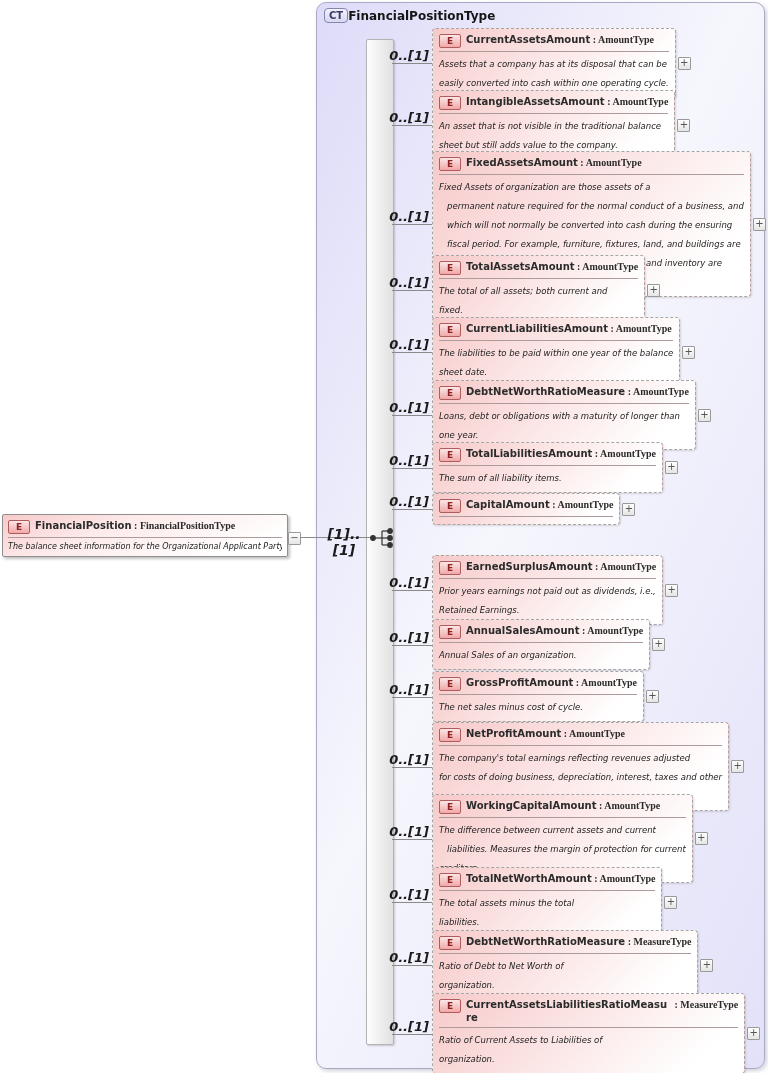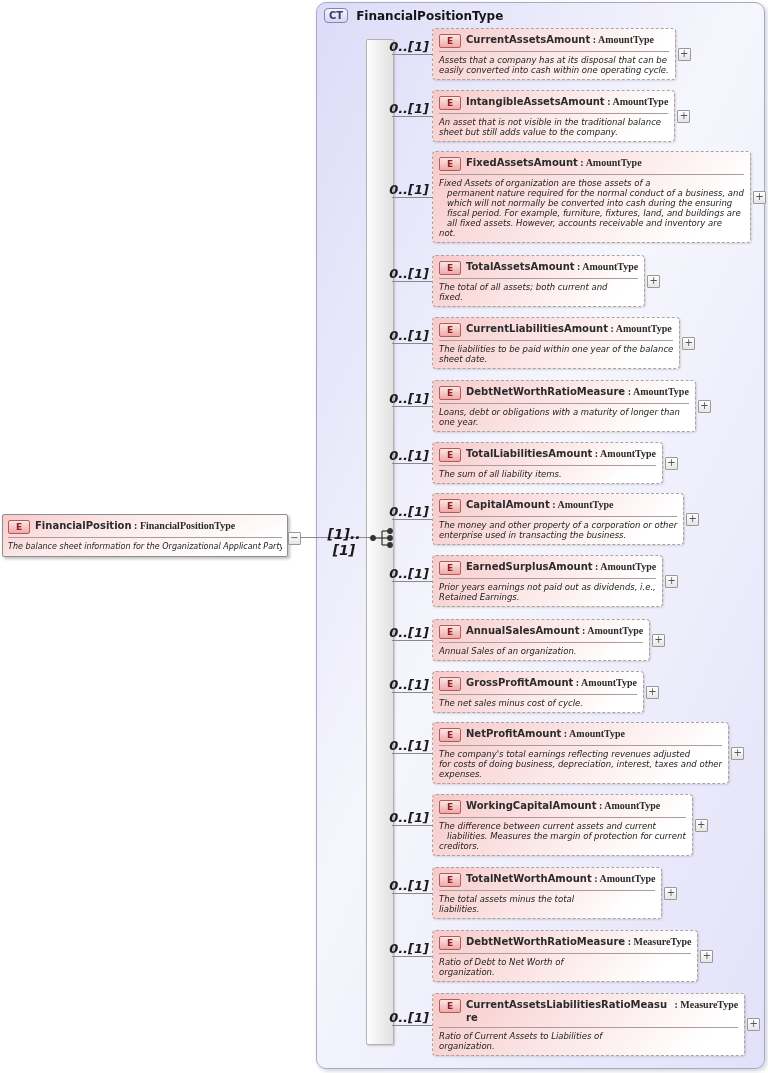--- a/index.html
+++ b/index.html
@@ -4,21 +4,21 @@
 <style>
   html,body{margin:0;padding:0;background:#fff;}
   body{width:768px;height:1073px;position:relative;overflow:hidden;
        font-family:"DejaVu Sans","Liberation Sans",sans-serif;}
 
   
   .ct{position:absolute;left:316px;top:2px;width:447px;height:1065px;
       border:1px solid #a9a9c4;border-radius:10px;
       background:linear-gradient(115deg,#dddbf8 0%,#f6f6fd 45%,#e2e1f9 100%);
       box-shadow:2px 2px 4px rgba(100,100,140,.30);}
-  .ct-header{position:absolute;left:7px;top:5px;display:flex;align-items:center;gap:8px;}
+  .ct-header{position:absolute;left:7px;top:5px;display:flex;align-items:center;}
   .ct-badge{display:inline-block;border:1px solid #8585b5;border-radius:4px;
       background:linear-gradient(#f3f3fc,#d7d7f0);color:#3a3a6e;
       font-weight:bold;font-size:10px;line-height:13px;padding:0 4px;}
   .ct-title{font-weight:bold;font-size:12px;color:#151515;}
 
   
   .spine{position:absolute;left:49px;top:36px;width:26px;height:1004px;
       border:1px solid #b3b3b3;border-radius:2px;
       background:linear-gradient(to right,#fdfdfd,#e1e1e1);
       box-shadow:1px 1px 2px rgba(0,0,0,.18);}
@@ -38,21 +38,21 @@
   .ebadge{flex:none;margin-top:1px;width:20px;text-align:center;
       border:1px solid #b05c5c;border-radius:2px;
       background:linear-gradient(#fbe6e6,#f1a8a8);
       color:#8c2222;font-weight:bold;font-size:9px;line-height:12px;}
   .htext{line-height:13px;}
   .nm{display:inline-block;max-width:206px;word-break:break-all;vertical-align:top;
       font-weight:bold;font-size:10px;color:#2b2b2b;}
   .tp{display:inline-block;vertical-align:top;white-space:pre;
       font-weight:bold;font-size:10px;color:#2b2b2b;font-family:Liberation Serif, serif;}
   .sep{border-top:1px solid #ad9a9a;margin:3px 0;}
-  .desc{font-style:italic;font-size:8.5px;line-height:10px;color:#222;
+  .desc{font-style:italic;font-size:8.5px;line-height:19px;color:#222;
       white-space:pre-wrap;}
   .plus,.minus{flex:none;width:11px;height:11px;border:1px solid #999;
       background:linear-gradient(#ffffff,#e5e5e5);border-radius:1px;
       color:#555;font-size:10px;line-height:10px;text-align:center;}
   .plus{margin-left:2px;}
 
   
   .rootbox{position:absolute;left:2px;top:514px;width:274px;
       border:1px solid #8f8f8f;border-radius:2px;padding:4px 5px;
       background:linear-gradient(160deg,#f7caca 0%,#fdeaea 35%,#ffffff 85%);
@@ -220,22 +220,20 @@
 <div class="row" style="top:493px">
   <div class="connwrap">
       <span class="card">0..[1]</span>
     </div>
   <div class="cbox">
     <div class="chead">
         <span class="ebadge">E</span>
         <span class="htext"><span class="nm">CapitalAmount</span><span class="tp"> : AmountType</span></span>
       </div>
     <div class="sep"></div>
-    <div class="desc">The money and other property of a corporation or other
-enterprise used in transacting the business.</div>
   </div>
   <div class="plus">+</div>
 </div>
 
 <div class="row" style="top:555px">
   <div class="connwrap">
       <span class="card">0..[1]</span>
     </div>
   <div class="cbox">
     <div class="chead">

